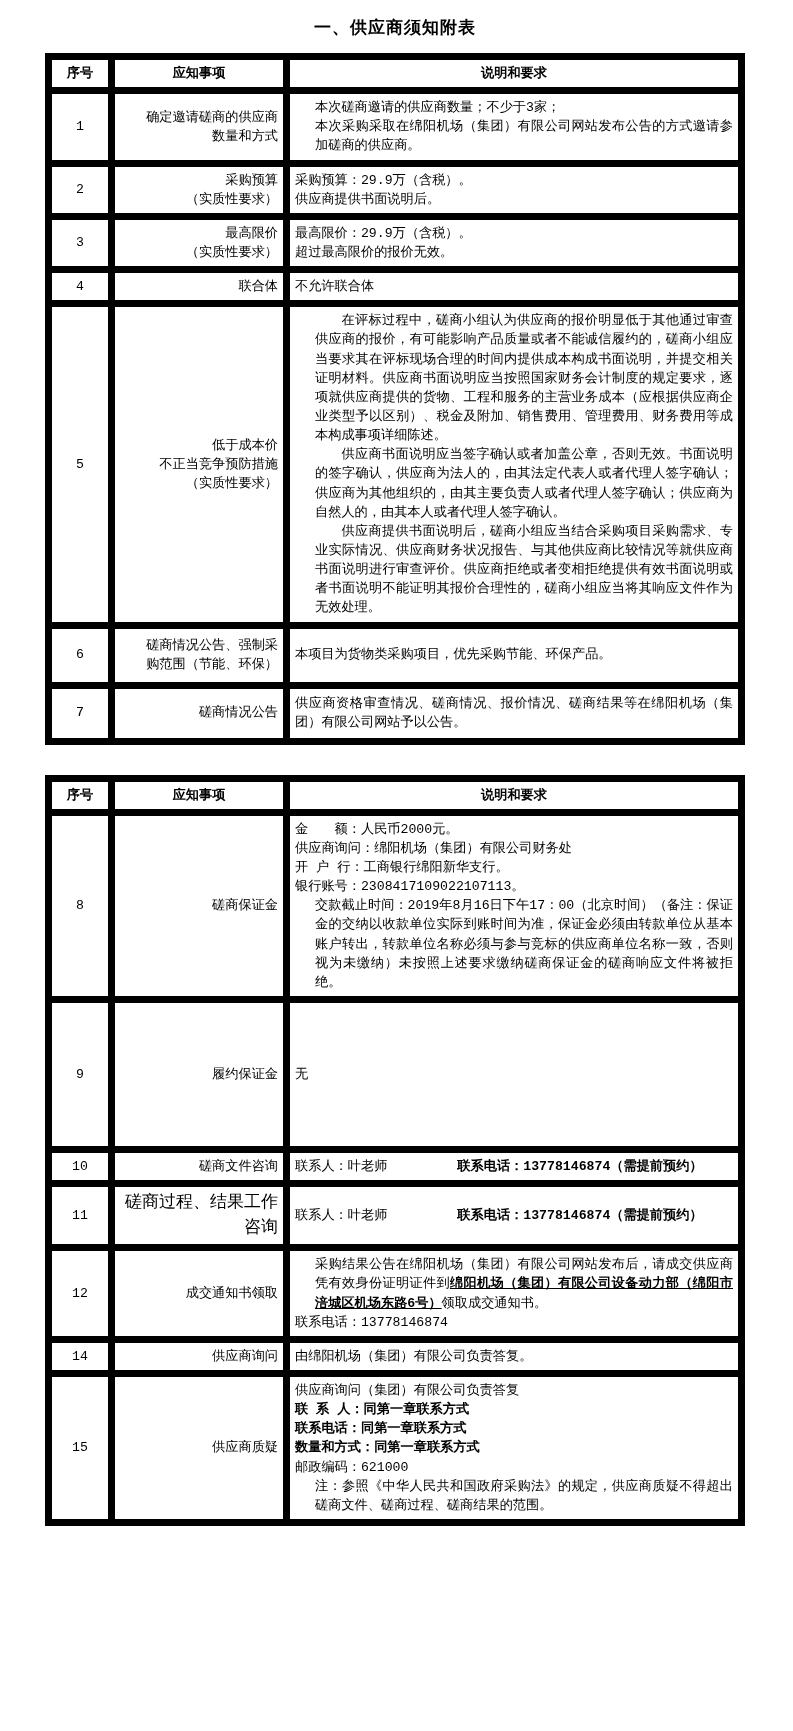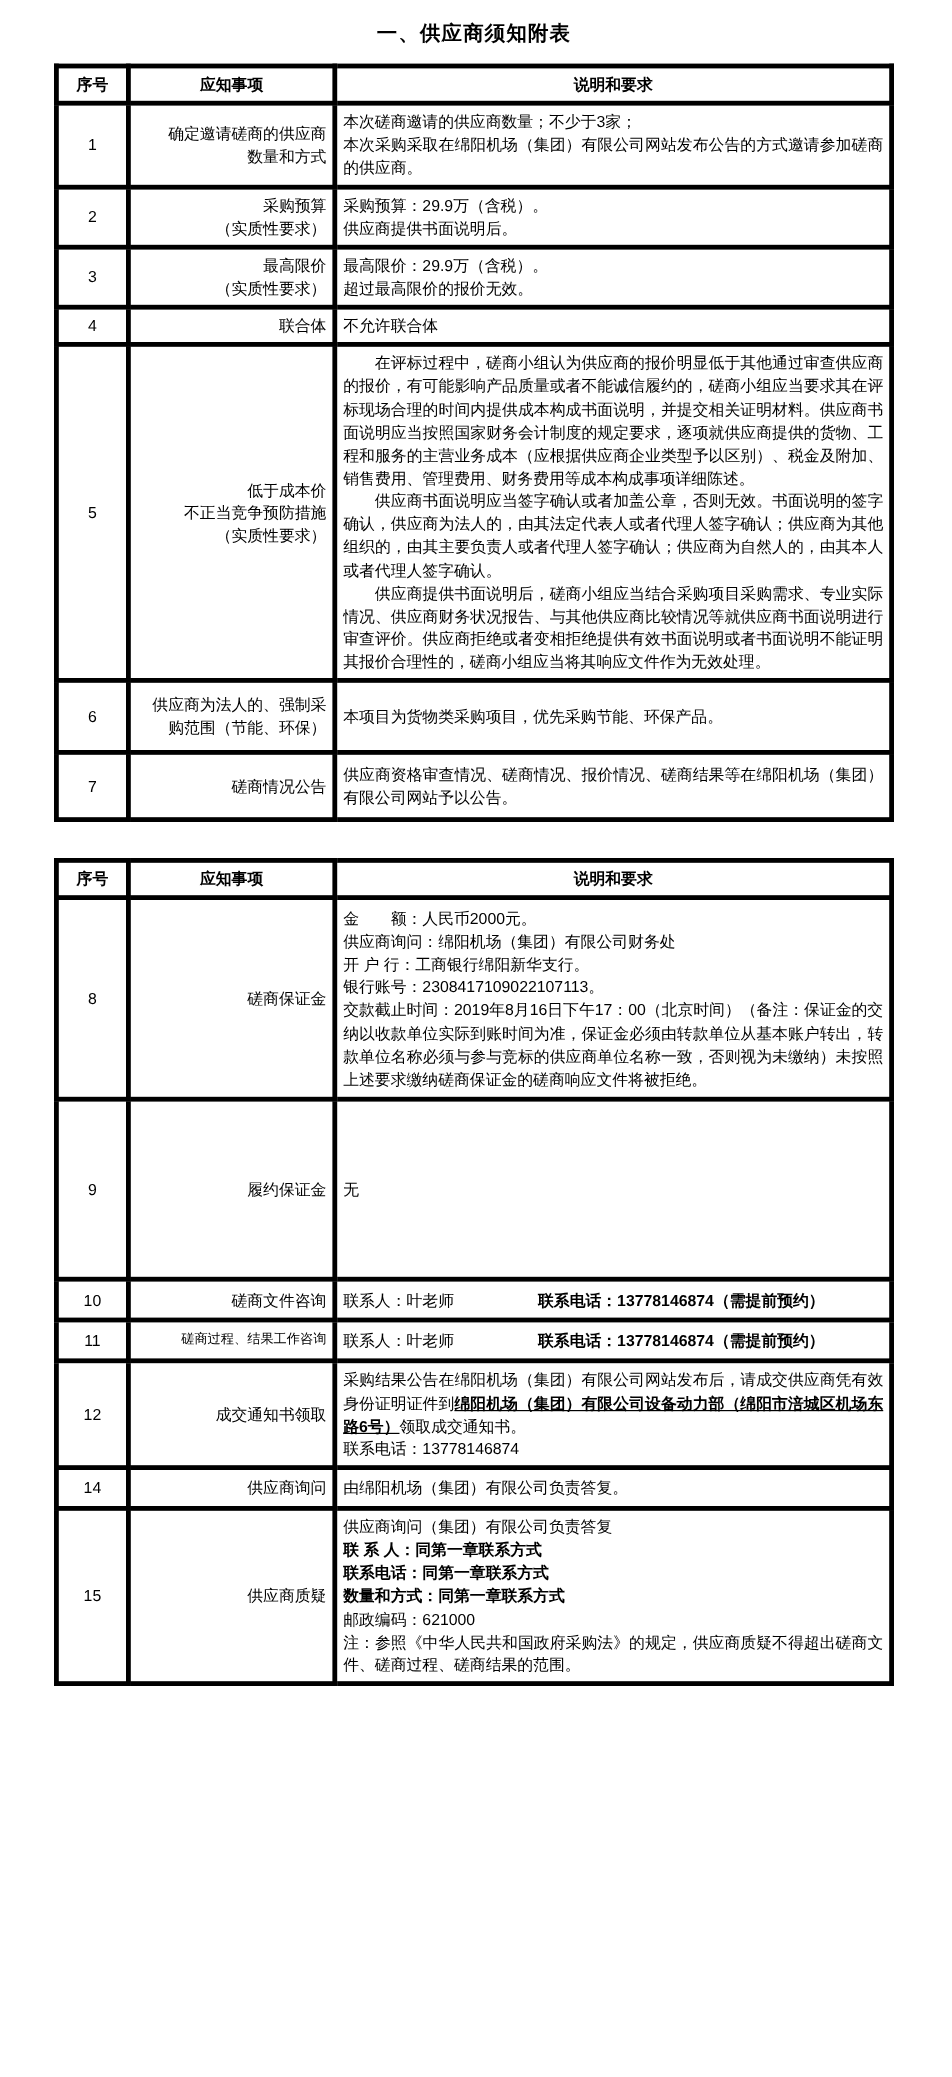--- a/index.html
+++ b/index.html
@@ -25,38 +25,38 @@
     margin: 6px 0 14px 0;
     font-family: "Liberation Serif", "DejaVu Serif", serif;
   }
   table.tbl {
     border-collapse: collapse;
     margin: 0 auto;
     width: 700px;
     table-layout: fixed;
   }
   table.tbl td, table.tbl th {
-    border: 4px solid #000000;
+    border: 7px solid #000000;
     vertical-align: middle;
     font-size: 13.2px;
     line-height: 1.45;
     padding: 4px 5px;
-    font-family: Liberation Sans, sans-serif;
+    font-family: Liberation Mono, monospace;
   }
   .hdr td {
     text-align: center;
     font-weight: bold;
     padding: 5px 4px;
     font-size: 13.4px;
   }
   .c-no { width: 46px; text-align: center; }
   .c-item { width: 158px; text-align: right; }
   .c-desc { text-align: left; }
   .center { text-align: center; }
-  .just { text-align: justify; text-justify: inter-ideograph; }
+  .just { text-align: justify; text-justify: inter-ideograph; margin-left: 20px; }
   .indent { text-indent: 2em; }
   .block-gap {
     height: 30px;
   }
   .b { font-weight: bold; }
   .bu { font-weight: bold; text-decoration: underline; }
   .cell-tall-5 td { padding-top: 8px; padding-bottom: 8px; }
   .kv { white-space: pre; }
   .desc-pad { padding-left: 7px; padding-right: 6px; }
 </style>
@@ -127,21 +127,21 @@
       <td class="c-desc desc-pad">
         <div class="just indent">在评标过程中，磋商小组认为供应商的报价明显低于其他通过审查供应商的报价，有可能影响产品质量或者不能诚信履约的，磋商小组应当要求其在评标现场合理的时间内提供成本构成书面说明，并提交相关证明材料。供应商书面说明应当按照国家财务会计制度的规定要求，逐项就供应商提供的货物、工程和服务的主营业务成本（应根据供应商企业类型予以区别）、税金及附加、销售费用、管理费用、财务费用等成本构成事项详细陈述。</div>
         <div class="just indent">供应商书面说明应当签字确认或者加盖公章，否则无效。书面说明的签字确认，供应商为法人的，由其法定代表人或者代理人签字确认；供应商为其他组织的，由其主要负责人或者代理人签字确认；供应商为自然人的，由其本人或者代理人签字确认。</div>
         <div class="just indent">供应商提供书面说明后，磋商小组应当结合采购项目采购需求、专业实际情况、供应商财务状况报告、与其他供应商比较情况等就供应商书面说明进行审查评价。供应商拒绝或者变相拒绝提供有效书面说明或者书面说明不能证明其报价合理性的，磋商小组应当将其响应文件作为无效处理。</div>
       </td>
     </tr>
 
     <tr style="height:60px">
       <td class="c-no">6</td>
       <td class="c-item">
-        <span style="white-space:pre-line">供应商为法人的、强制采
+        <span style="white-space:pre-line">磋商情况公告、强制采
 购范围（节能、环保）</span>
       </td>
       <td class="c-desc desc-pad">本项目为货物类采购项目，优先采购节能、环保产品。</td>
     </tr>
 
     <tr style="height:56px">
       <td class="c-no">7</td>
       <td class="c-item">磋商情况公告</td>
       <td class="c-desc desc-pad just">供应商资格审查情况、磋商情况、报价情况、磋商结果等在绵阳机场（集团）有限公司网站予以公告。</td>
     </tr>
@@ -187,21 +187,21 @@
     <tr style="height:34px">
       <td class="c-no">10</td>
       <td class="c-item">磋商文件咨询</td>
       <td class="c-desc desc-pad">
         <span>联系人：</span><span>叶老师</span><span style="display:inline-block;width:70px"></span><span class="b">联系电话：</span><span class="b">13778146874（需提前预约）</span>
       </td>
     </tr>
 
     <tr style="height:34px">
       <td class="c-no">11</td>
-      <td class="c-item" style="font-size:11px">磋商过程、结果工作咨询</td>
+      <td class="c-item" style="font-size:17px">磋商过程、结果工作咨询</td>
       <td class="c-desc desc-pad">
         <span>联系人：</span><span>叶老师</span><span style="display:inline-block;width:70px"></span><span class="b">联系电话：</span><span class="b">13778146874（需提前预约）</span>
       </td>
     </tr>
 
     <tr style="height:76px">
       <td class="c-no">12</td>
       <td class="c-item">成交通知书领取</td>
       <td class="c-desc desc-pad">
         <div class="just"><span>采购结果公告在绵阳机场（集团）有限公司网站发布后，请成交供应商凭有效身份证明证件到</span><span class="bu">绵阳机场（集团）有限公司设备动力部（绵阳市涪城区机场东路6号）</span><span>领取成交通知书。</span></div>

